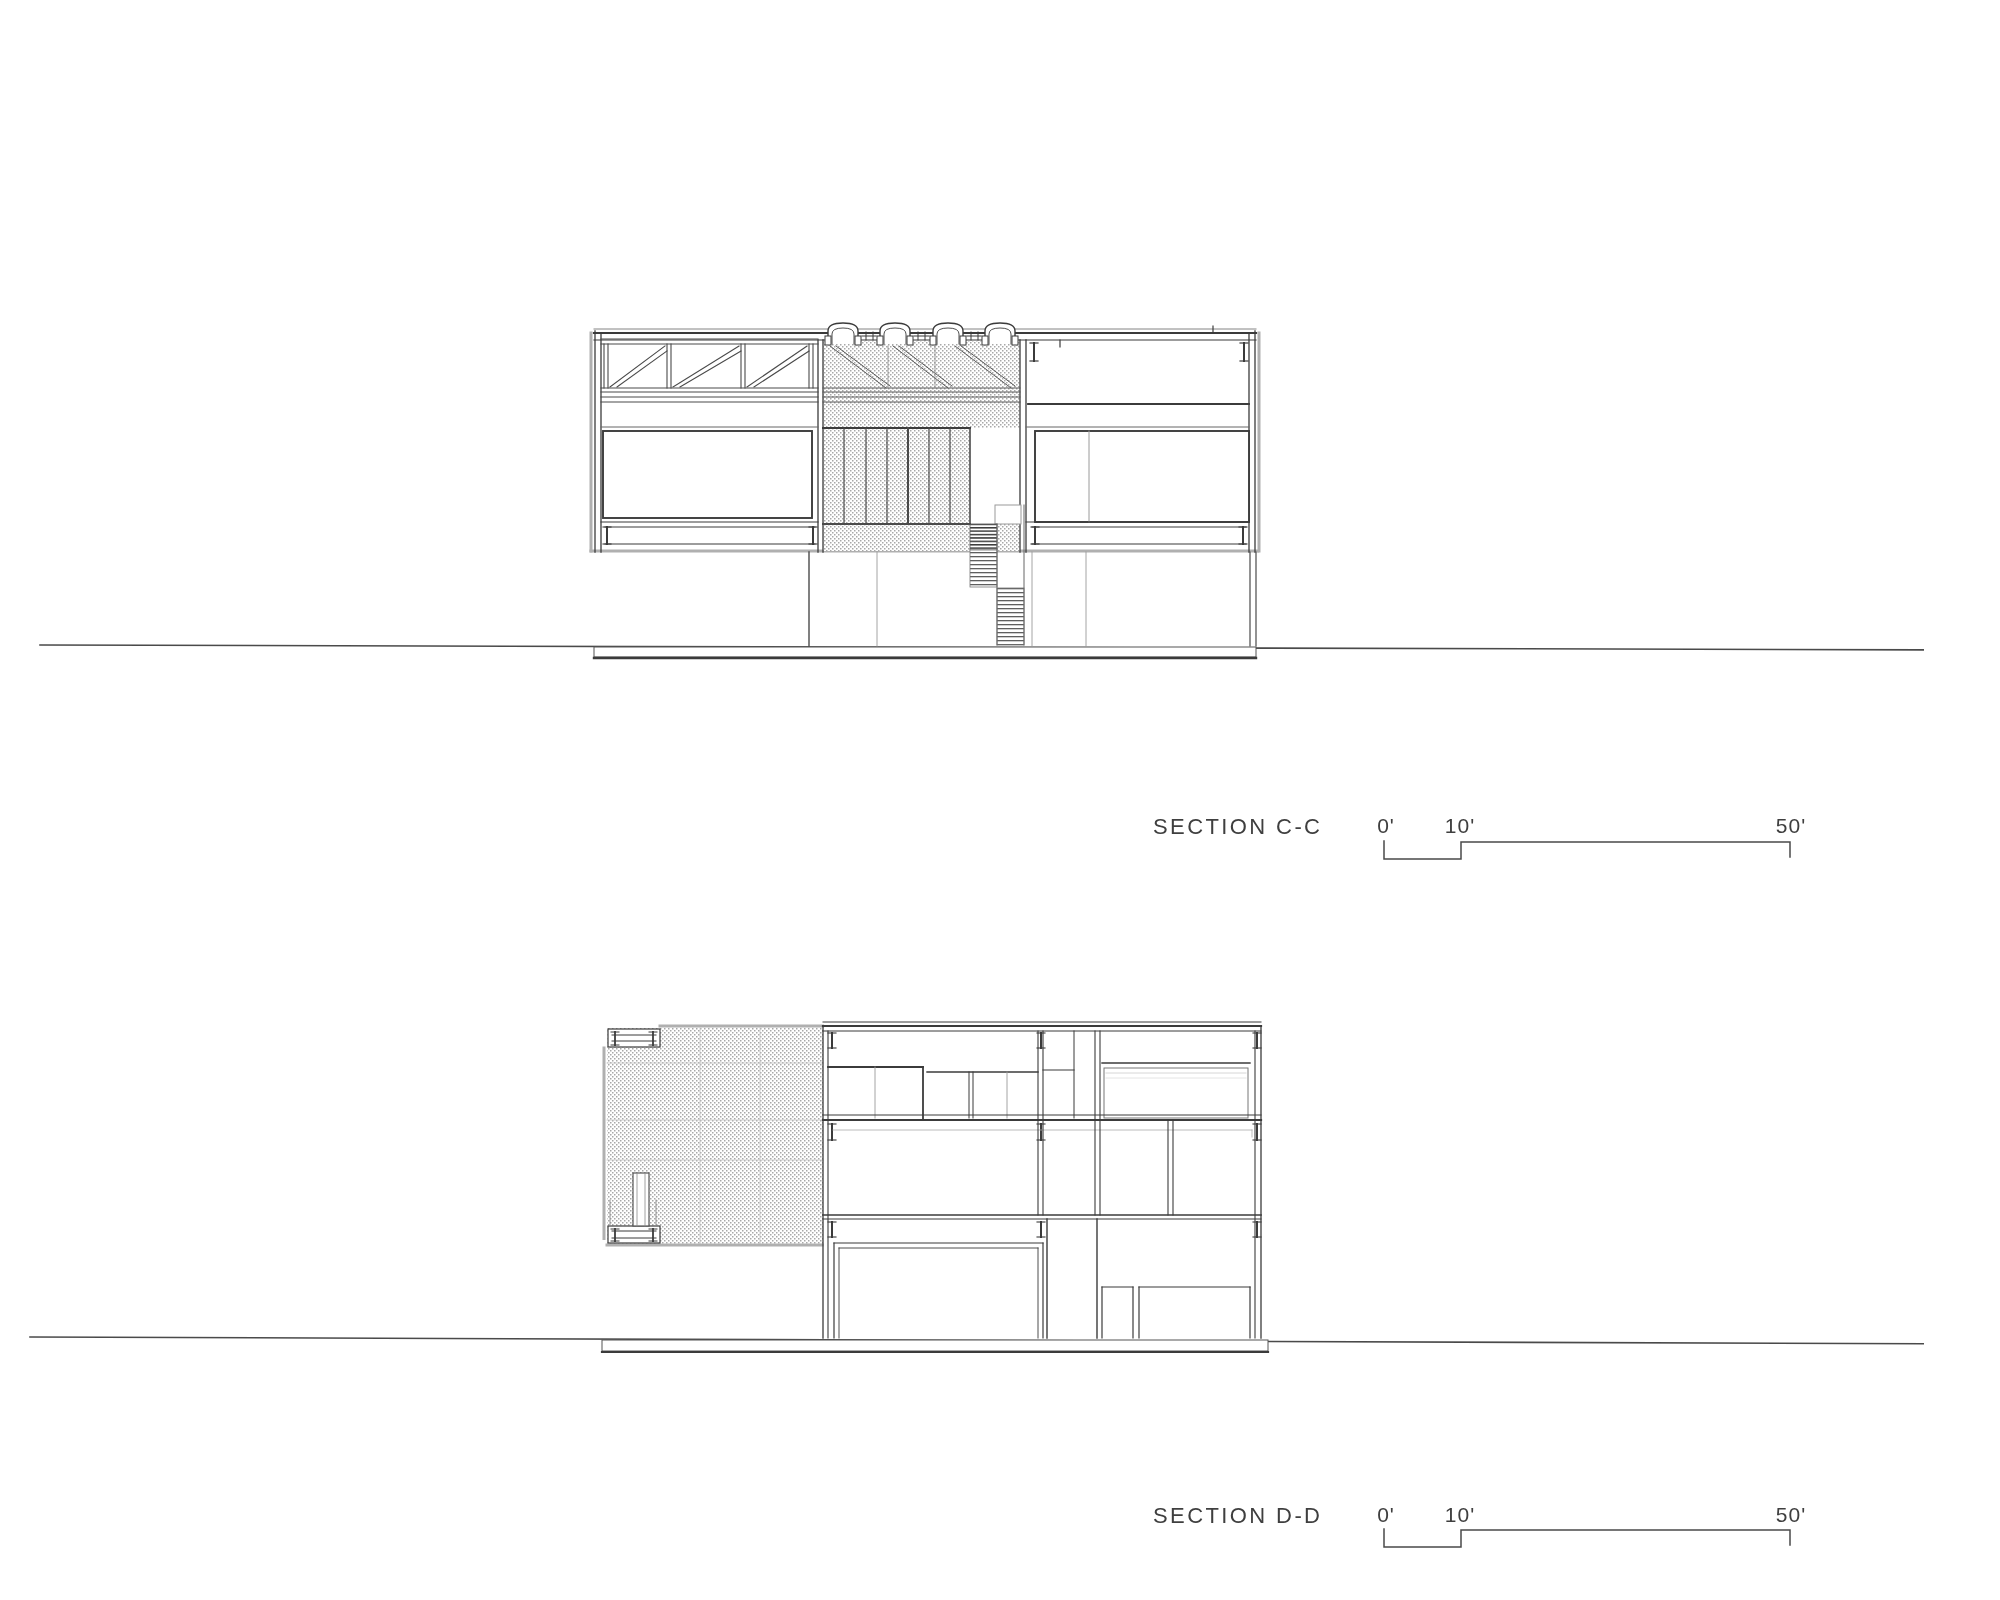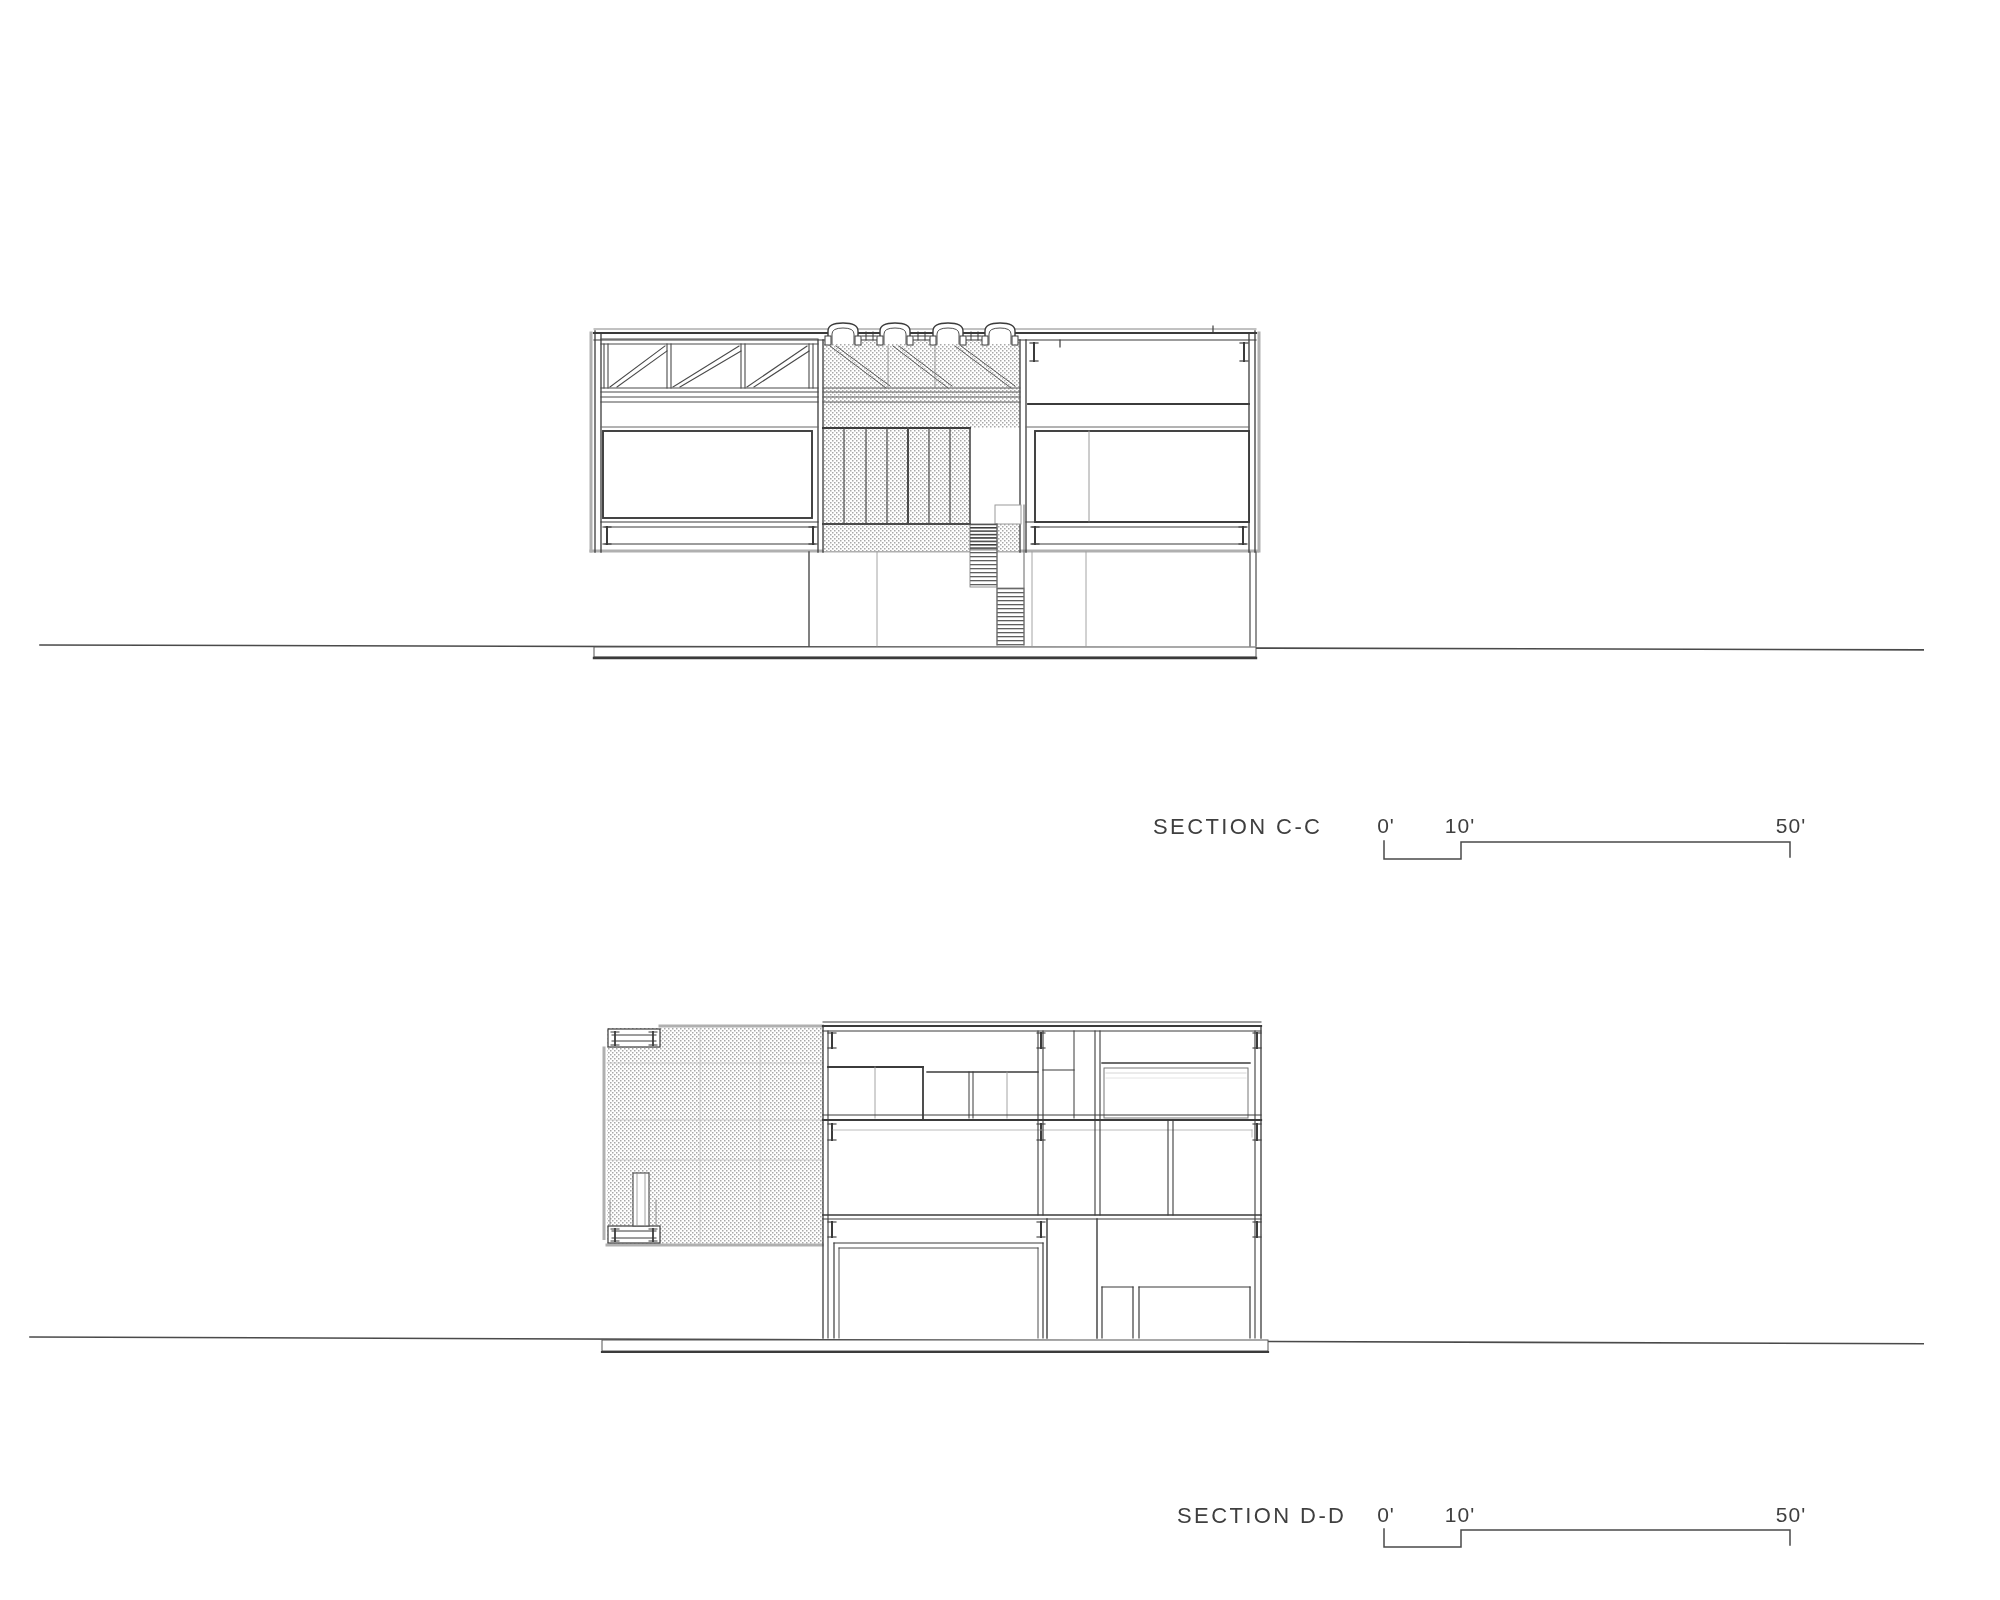--- a/index.html
+++ b/index.html
@@ -413,18 +413,18 @@
       <polyline points="1384,1529 1384,1547 1461,1547 1461,1530 1790,1530 1790,1545" fill="none"></polyline>
     </g>
   </g>
 </svg>
 
 <span class="caption" style="left:1153px; top:814px;">SECTION C-C</span>
 <span class="tick" style="left:1386px; top:814px;">0'</span>
 <span class="tick" style="left:1460px; top:814px;">10'</span>
 <span class="tick" style="left:1791px; top:814px;">50'</span>
 
-<span class="caption" style="left:1153px; top:1503px;margin-left:24px;">SECTION D-D</span>
+<span class="caption" style="left:1153px; top:1503px;">SECTION D-D</span>
 <span class="tick" style="left:1386px; top:1503px;">0'</span>
 <span class="tick" style="left:1460px; top:1503px;">10'</span>
 <span class="tick" style="left:1791px; top:1503px;">50'</span>
 
 </div>
 
 </body></html>

